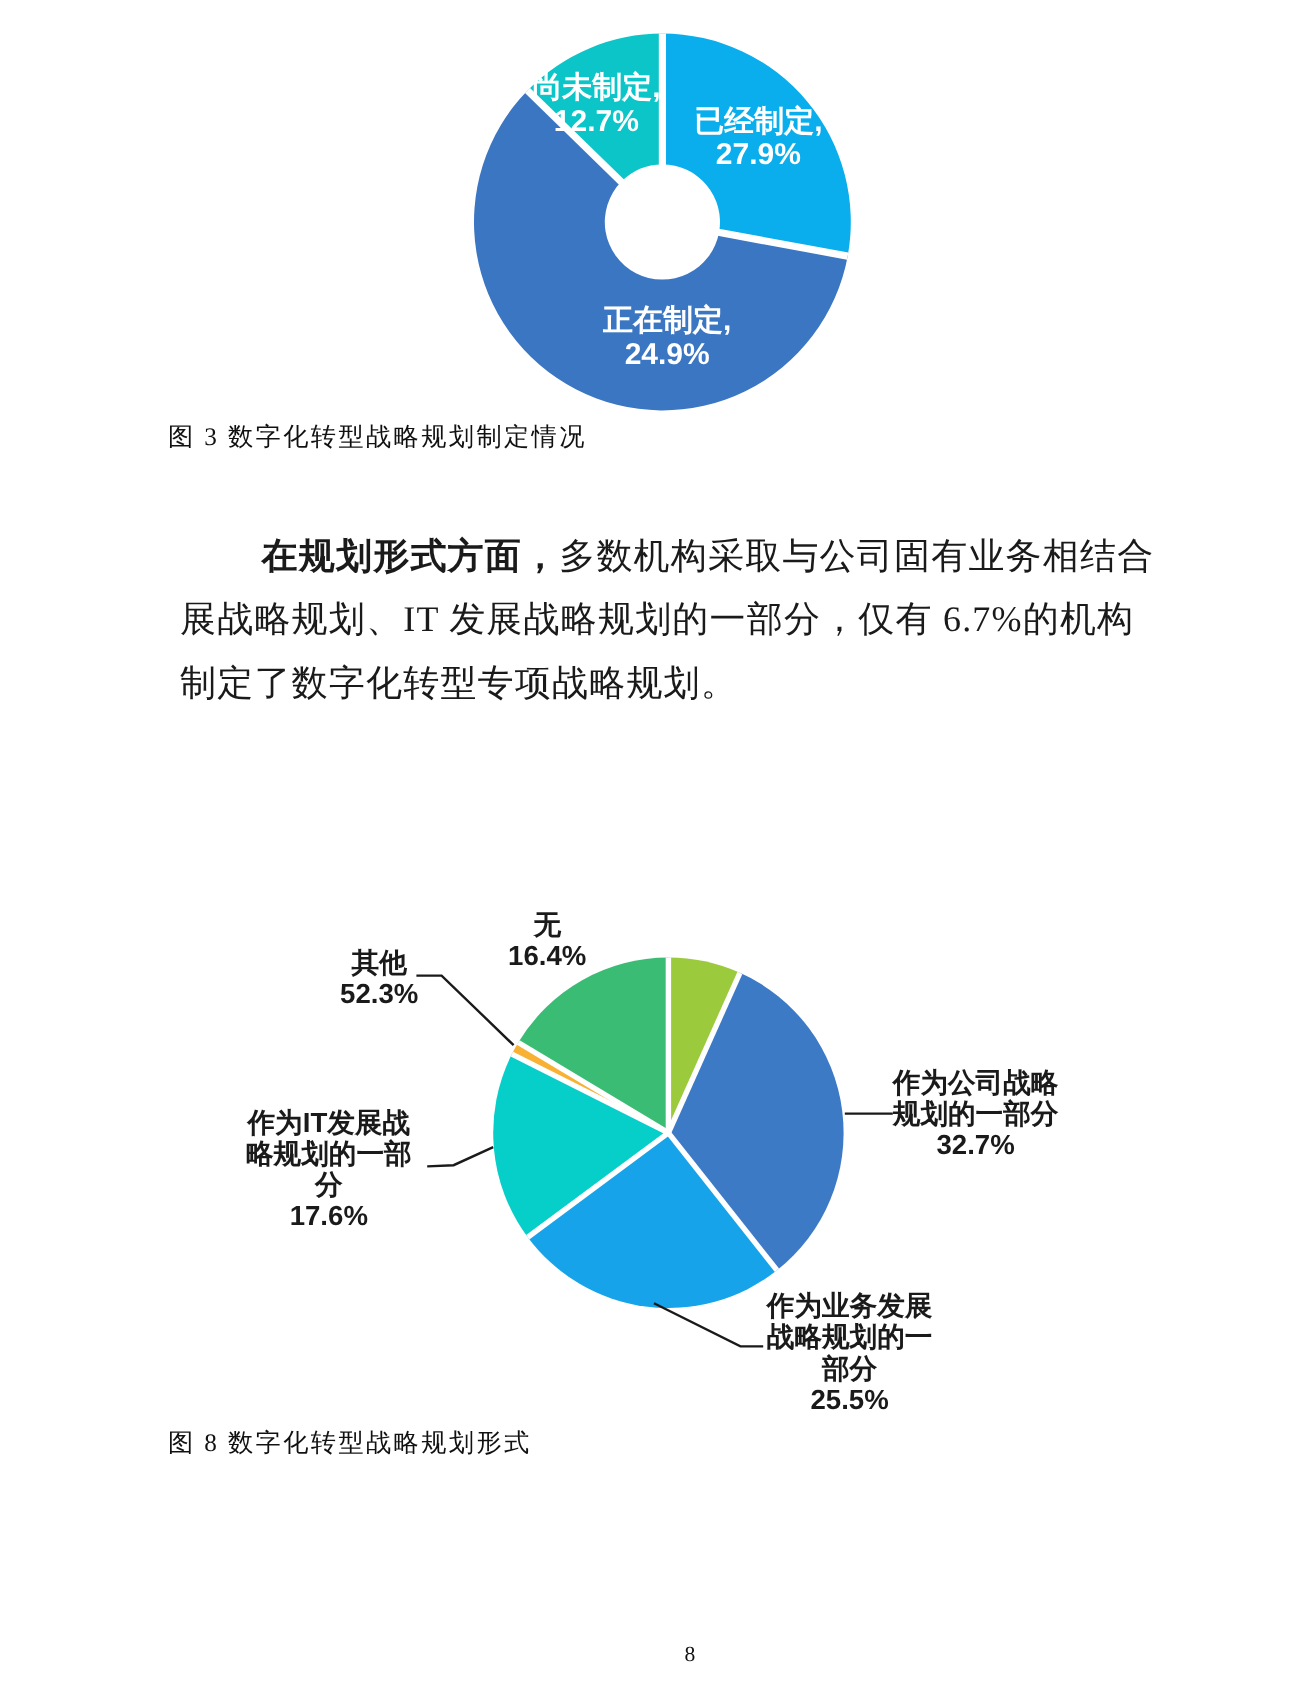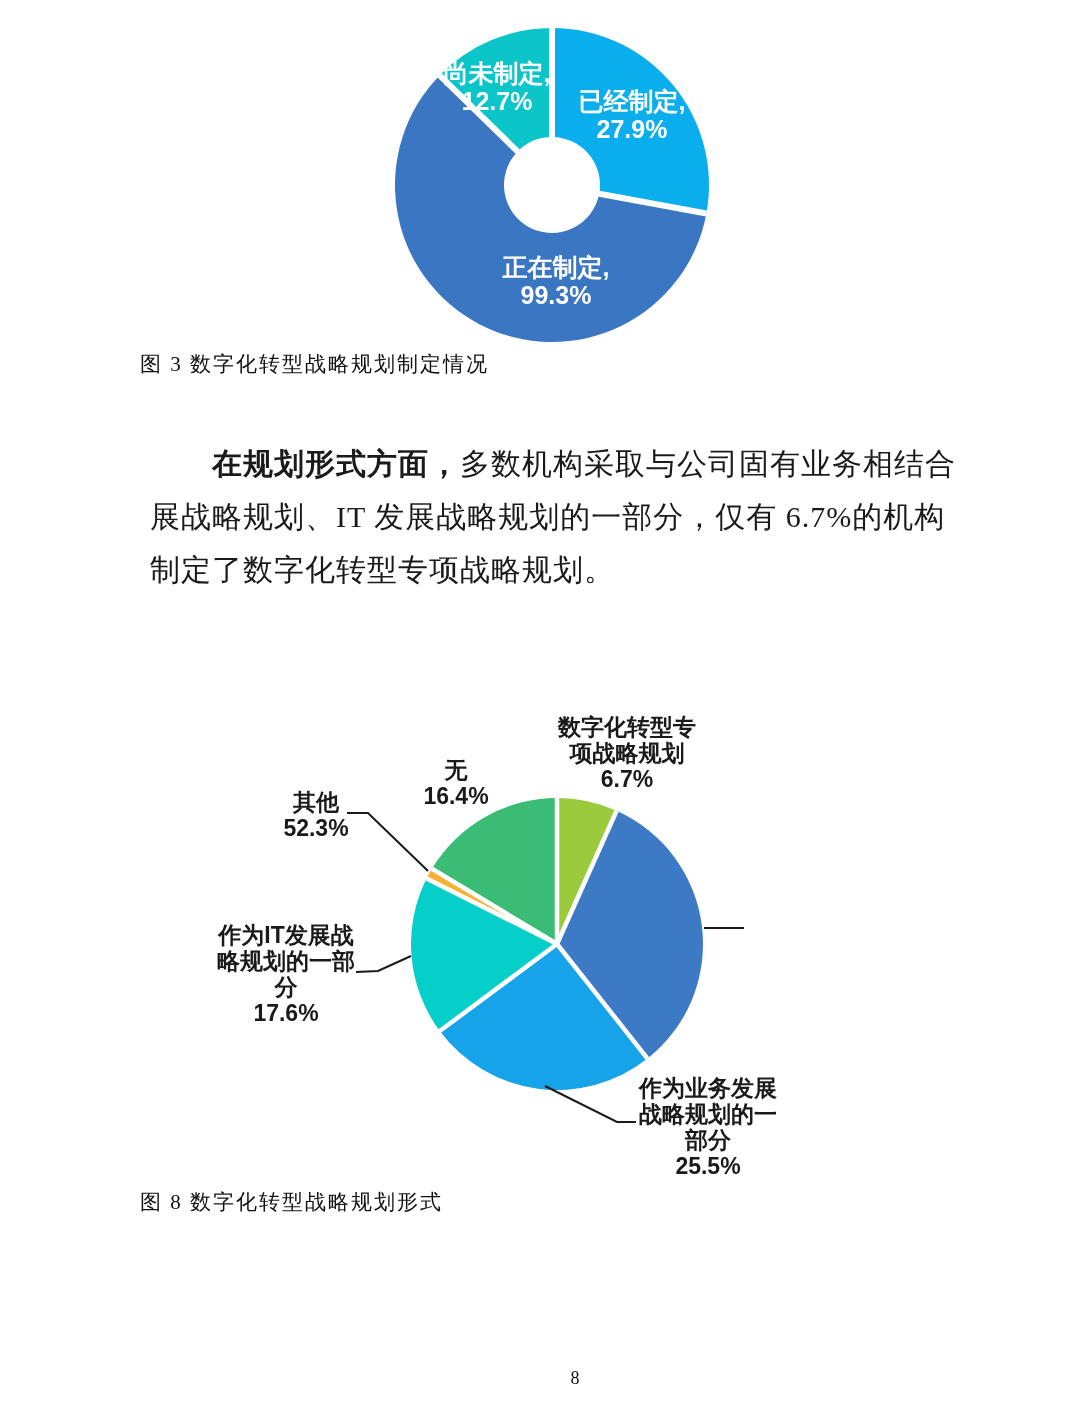--- a/index.html
+++ b/index.html
@@ -31,21 +31,21 @@
     font-size:21px;color:#111111;
     letter-spacing:2px;
   }
 
   .body-para{position:absolute;left:150px;width:812px;}
   .body-line{
     font-size:30px;line-height:53px;height:53px;
     letter-spacing:1px;
     white-space:nowrap;
   }
-  .indent{text-indent:62px;}
+  .indent{text-indent:62px;text-align:right;}
   .lead-bold{font-weight:bold;}
 
   .page-number{
     position:absolute;left:140px;top:1368px;width:870px;
     text-align:center;font-size:18px;color:#111111;
   }
 
   .leader-line{stroke:#1a1a1a;stroke-width:2;fill:none;}
 </style>
 </head>
@@ -78,40 +78,40 @@
       <polyline class="leader-line" points="347,813 368,813 428,871"></polyline>
       <polyline class="leader-line" points="704,928 744,928"></polyline>
       <polyline class="leader-line" points="356,972 378,971 411,956"></polyline>
       <polyline class="leader-line" points="545,1086 617,1122 636,1122"></polyline>
     </g>
   </svg>
 
   <div class="pie-label c1-label" style="left:632px;top:87px;">已经制定,
 27.9%</div>
   <div class="pie-label c1-label" style="left:556px;top:253px;">正在制定,
-99.3%</div>
+24.9%</div>
   <div class="pie-label c1-label" style="left:497px;top:59px;">尚未制定,
 12.7%</div>
 
   <div class="caption" style="top:350px;">图 3 数字化转型战略规划制定情况</div>
 
   <div class="body-para" style="top:437px;">
     <div class="body-line indent"><span class="lead-bold">在规划形式方面，</span><span>多数机构采取与公司固有业务相结合</span></div>
     <div class="body-line">展战略规划、IT 发展战略规划的一部分，仅有 6.7%的机构</div>
     <div class="body-line">制定了数字化转型专项战略规划。</div>
   </div>
 
-  <div class="pie-label c2-label" style="left:627px;top:714px;">数字化转型专
-项战略规划
-6.7%</div>
+  <div class="pie-label c2-label" style="left:813px;top:889px;">作为公司战略
+规划的一部分
+32.7%</div>
   <div class="pie-label c2-label" style="left:708px;top:1075px;">作为业务发展
 战略规划的一
 部分
 25.5%</div>
-  <div class="pie-label c2-label" style="left:286px;top:922px;">作为IT发展战
+  <div class="pie-label c2-label" style="left:274px;top:922px;">作为IT发展战
 略规划的一部
 分
 17.6%</div>
   <div class="pie-label c2-label" style="left:316px;top:789px;">其他
 52.3%</div>
   <div class="pie-label c2-label" style="left:456px;top:757px;">无
 16.4%</div>
 
   <div class="caption" style="top:1188px;">图 8 数字化转型战略规划形式</div>
 

